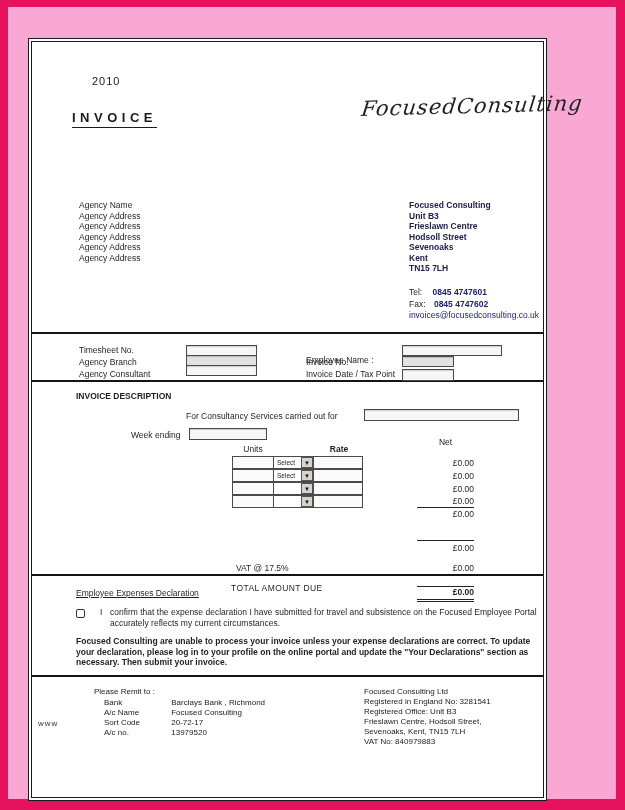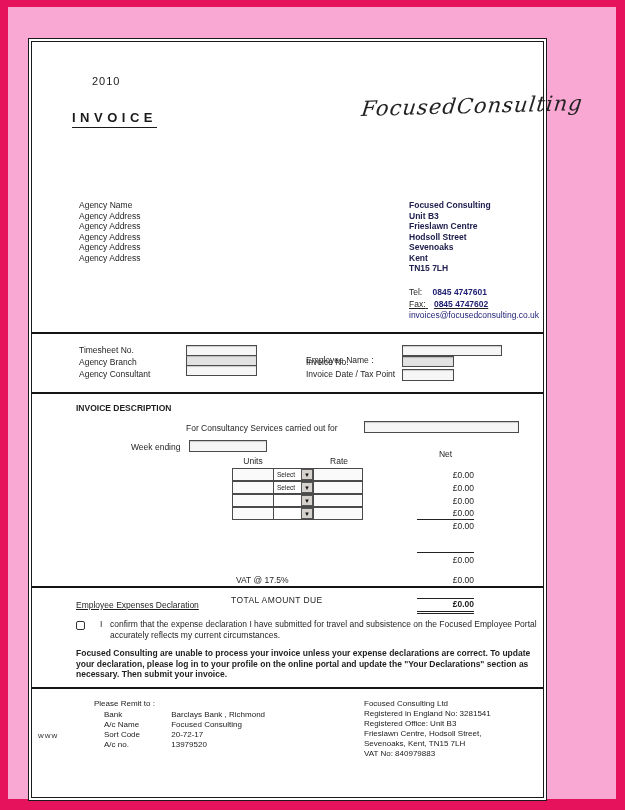--- a/index.html
+++ b/index.html
@@ -71,29 +71,29 @@
           <div>Sevenoaks</div>
           <div>Kent</div>
           <div>TN15 7LH</div>
         </div>
 
         <div class="abs t" style="left:377px; top:245px;">
           <div style="margin-bottom:1px;">
             <span>Tel:</span>
             <span class="blue b" style="margin-left:8px;">0845 4747601</span>
           </div>
-          <div style="margin-bottom:1px;text-decoration:underline;">
+          <div style="margin-bottom:1px;">
             <span>Fax:</span>
             <span class="blue b" style="margin-left:6px;">0845 4747602</span>
           </div>
           <div class="blue">invoices@focusedconsulting.co.uk</div>
         </div>
       </div>
 
-      <div class="sec" style="height:60px;">
+      <div class="sec" style="height:48px;">
         <div class="abs t" style="left:47px; top:11px;">Timesheet No.</div>
         <div class="abs t" style="left:47px; top:23px;">Agency Branch</div>
         <div class="abs t" style="left:47px; top:35px;">Agency Consultant</div>
         <div class="abs stack" style="left:154px; top:11px; width:71px;">
           <div class="field"></div>
           <div class="field shaded"></div>
           <div class="field"></div>
         </div>
 
         <div class="abs t" style="left:274px; top:21px;">Employee Name :</div>
@@ -108,21 +108,21 @@
         <div class="abs t b" style="left:44px; top:9px;">INVOICE DESCRIPTION</div>
 
         <div class="abs t" style="left:154px; top:29px;">For Consultancy Services carried out for</div>
         <div class="abs field" style="left:332px; top:27px; width:155px; height:12px;"></div>
 
         <div class="abs t" style="left:99px; top:48px;">Week ending</div>
         <div class="abs field" style="left:157px; top:46px; width:78px; height:12px;"></div>
 
         <div class="abs t" style="left:385px; top:55px; width:57px; text-align:center;">Net</div>
         <div class="abs t" style="left:200px; top:62px; width:42px; text-align:center;">Units</div>
-        <div class="abs t" style="left:282px; top:62px; width:50px; text-align:center;">Rate</div>
+        <div class="abs t" style="left:282px; top:62px; width:50px; text-align:center;font-weight:bold;">Rate</div>
 
         <div class="trow" style="top:74px;">
           <div class="cell" style="left:0; width:42px;"></div>
           <div class="cell sel" style="left:41px; width:41px;">
             <span class="sel-txt">Select</span>
             <span class="arrow-btn">▼</span>
           </div>
           <div class="cell" style="left:81px; width:50px;"></div>
         </div>
         <div class="trow" style="top:87px;">

